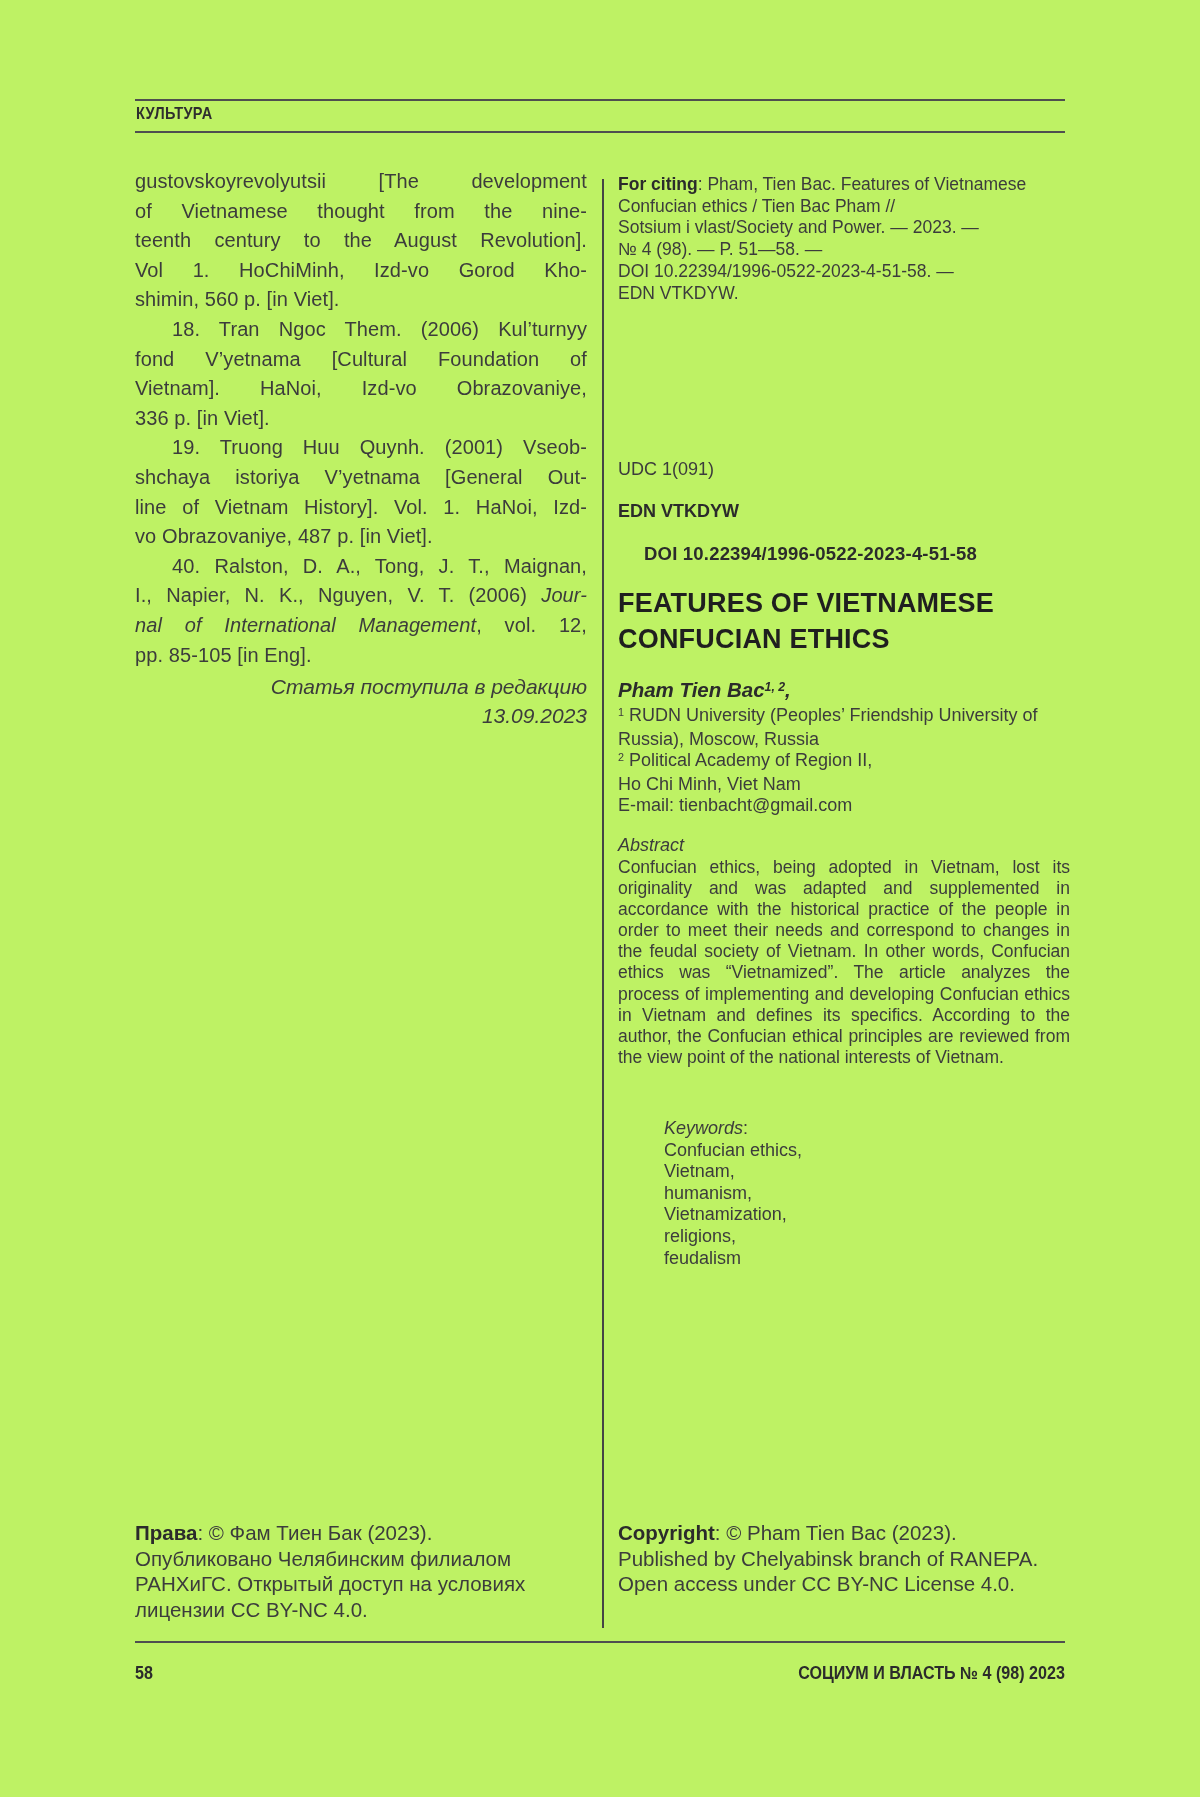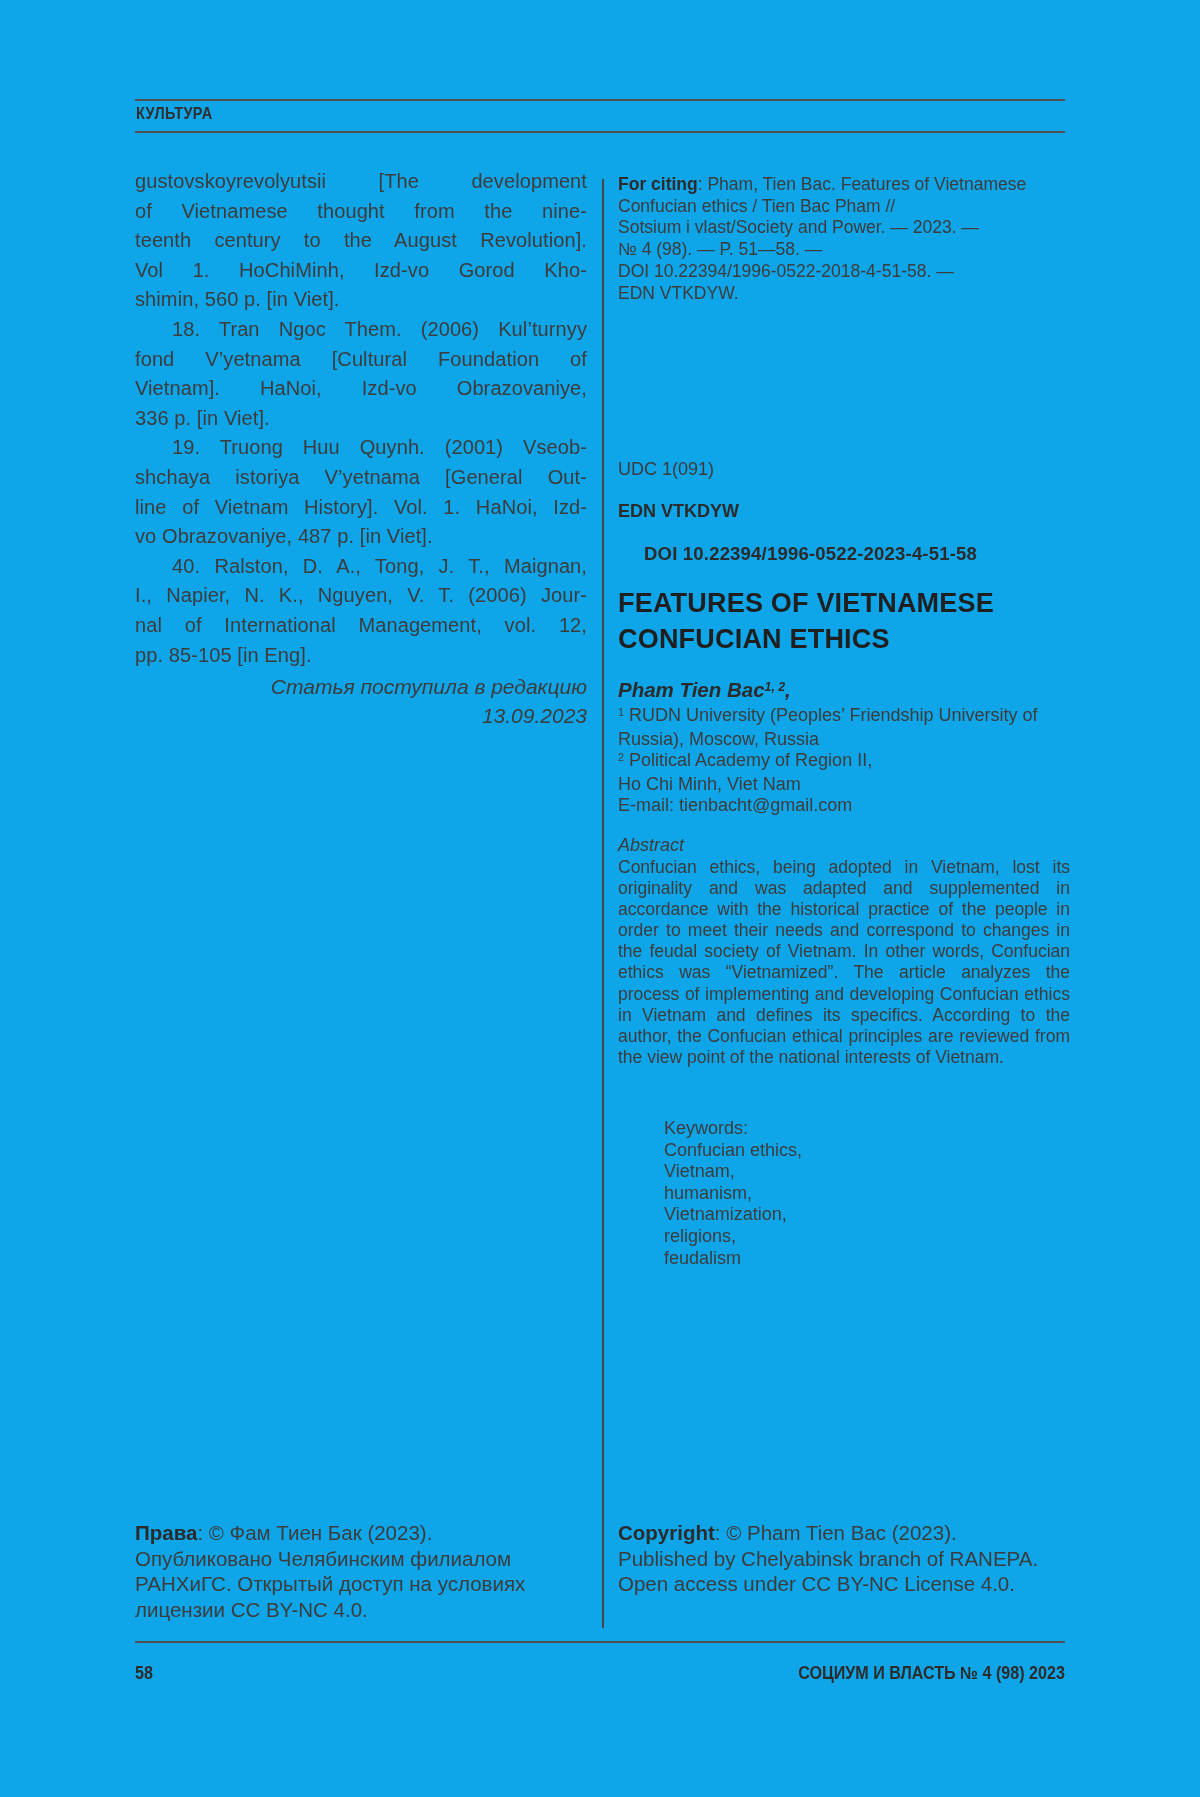--- a/index.html
+++ b/index.html
@@ -1,16 +1,16 @@
 <!DOCTYPE html>
 <html><head>
 <meta charset="utf-8">
 <style>
   html,body{margin:0;padding:0;background:#fff;}
-  .page{position:relative;width:1200px;height:1797px;background:#0ea5e9;overflow:hidden;
+  .page{position:relative;width:1200px;height:1797px;background:#bef264;overflow:hidden;
         font-family:"Liberation Sans","DejaVu Sans",sans-serif;color:#3c3c3c;}
   .rule{position:absolute;left:135px;width:930px;height:2px;background:#4f4f4f;}
   .rule-top{top:99px;}
   .rule-mid{top:131px;}
   .rule-footer{top:1641px;}
   .section-title{position:absolute;left:136px;top:104px;font-size:16.5px;font-weight:700;
         color:#2e2e2e;letter-spacing:.4px;transform:scaleX(.88);transform-origin:left top;}
   
   .refs{position:absolute;left:135px;top:167px;width:452px;font-size:20px;line-height:29.6px;
         letter-spacing:.1px;}
@@ -35,21 +35,21 @@
   .abstract-label{position:absolute;left:618px;top:835px;font-size:18px;font-style:italic;}
   .abstract-text{position:absolute;left:618px;top:857px;width:452px;font-size:17.5px;line-height:21.1px;
         text-align:justify;}
   .keywords{position:absolute;left:618px;top:1118px;width:452px;font-size:18px;line-height:21.6px;margin-left:46px;}
   .copyright{position:absolute;left:618px;top:1520px;width:470px;font-size:20.5px;line-height:25.5px;}
   
   .footer-page{position:absolute;left:135px;top:1663px;font-size:17.5px;font-weight:700;color:#2b2b2b;
         transform:scaleX(.92);transform-origin:left top;}
   .footer-journal{position:absolute;right:135px;top:1663px;font-size:17.5px;font-weight:700;color:#2b2b2b;
         transform:scaleX(.92);transform-origin:right top;}
-  .i{}
+  .i{font-style:italic;}
   .b{font-weight:700;color:#2b2b2b;}
   sup{font-size:.6em;vertical-align:baseline;position:relative;top:-.45em;}
 </style>
 </head>
 <body>
 
 <div class="page">
   <div class="rule rule-top"></div>
   <div class="section-title">КУЛЬТУРА</div>
   <div class="rule rule-mid"></div>
@@ -86,21 +86,21 @@
       <div class="line"><span>лицензии CC BY-NC 4.0.</span></div>
     </div>
 
   <div class="divider"></div>
 
   <div class="for-citing">
       <div class="line"><span class="b">For citing</span><span>: Pham, Tien Bac. Features of Vietnamese</span></div>
       <div class="line"><span>Confucian ethics / Tien Bac Pham //</span></div>
       <div class="line"><span>Sotsium i vlast/Society and Power. — 2023. —</span></div>
       <div class="line"><span>№ 4 (98). — P. 51—58. —</span></div>
-      <div class="line"><span>DOI 10.22394/1996-0522-2018-4-51-58. —</span></div>
+      <div class="line"><span>DOI 10.22394/1996-0522-2023-4-51-58. —</span></div>
       <div class="line"><span>EDN VTKDYW.</span></div>
     </div>
 
   <div class="udc">UDC 1(091)</div>
   <div class="edn">EDN VTKDYW</div>
   <div class="doi">DOI 10.22394/1996-0522-2023-4-51-58</div>
 
   <h1 class="title">FEATURES OF VIETNAMESE CONFUCIAN ETHICS</h1>
 
   <div class="author">

